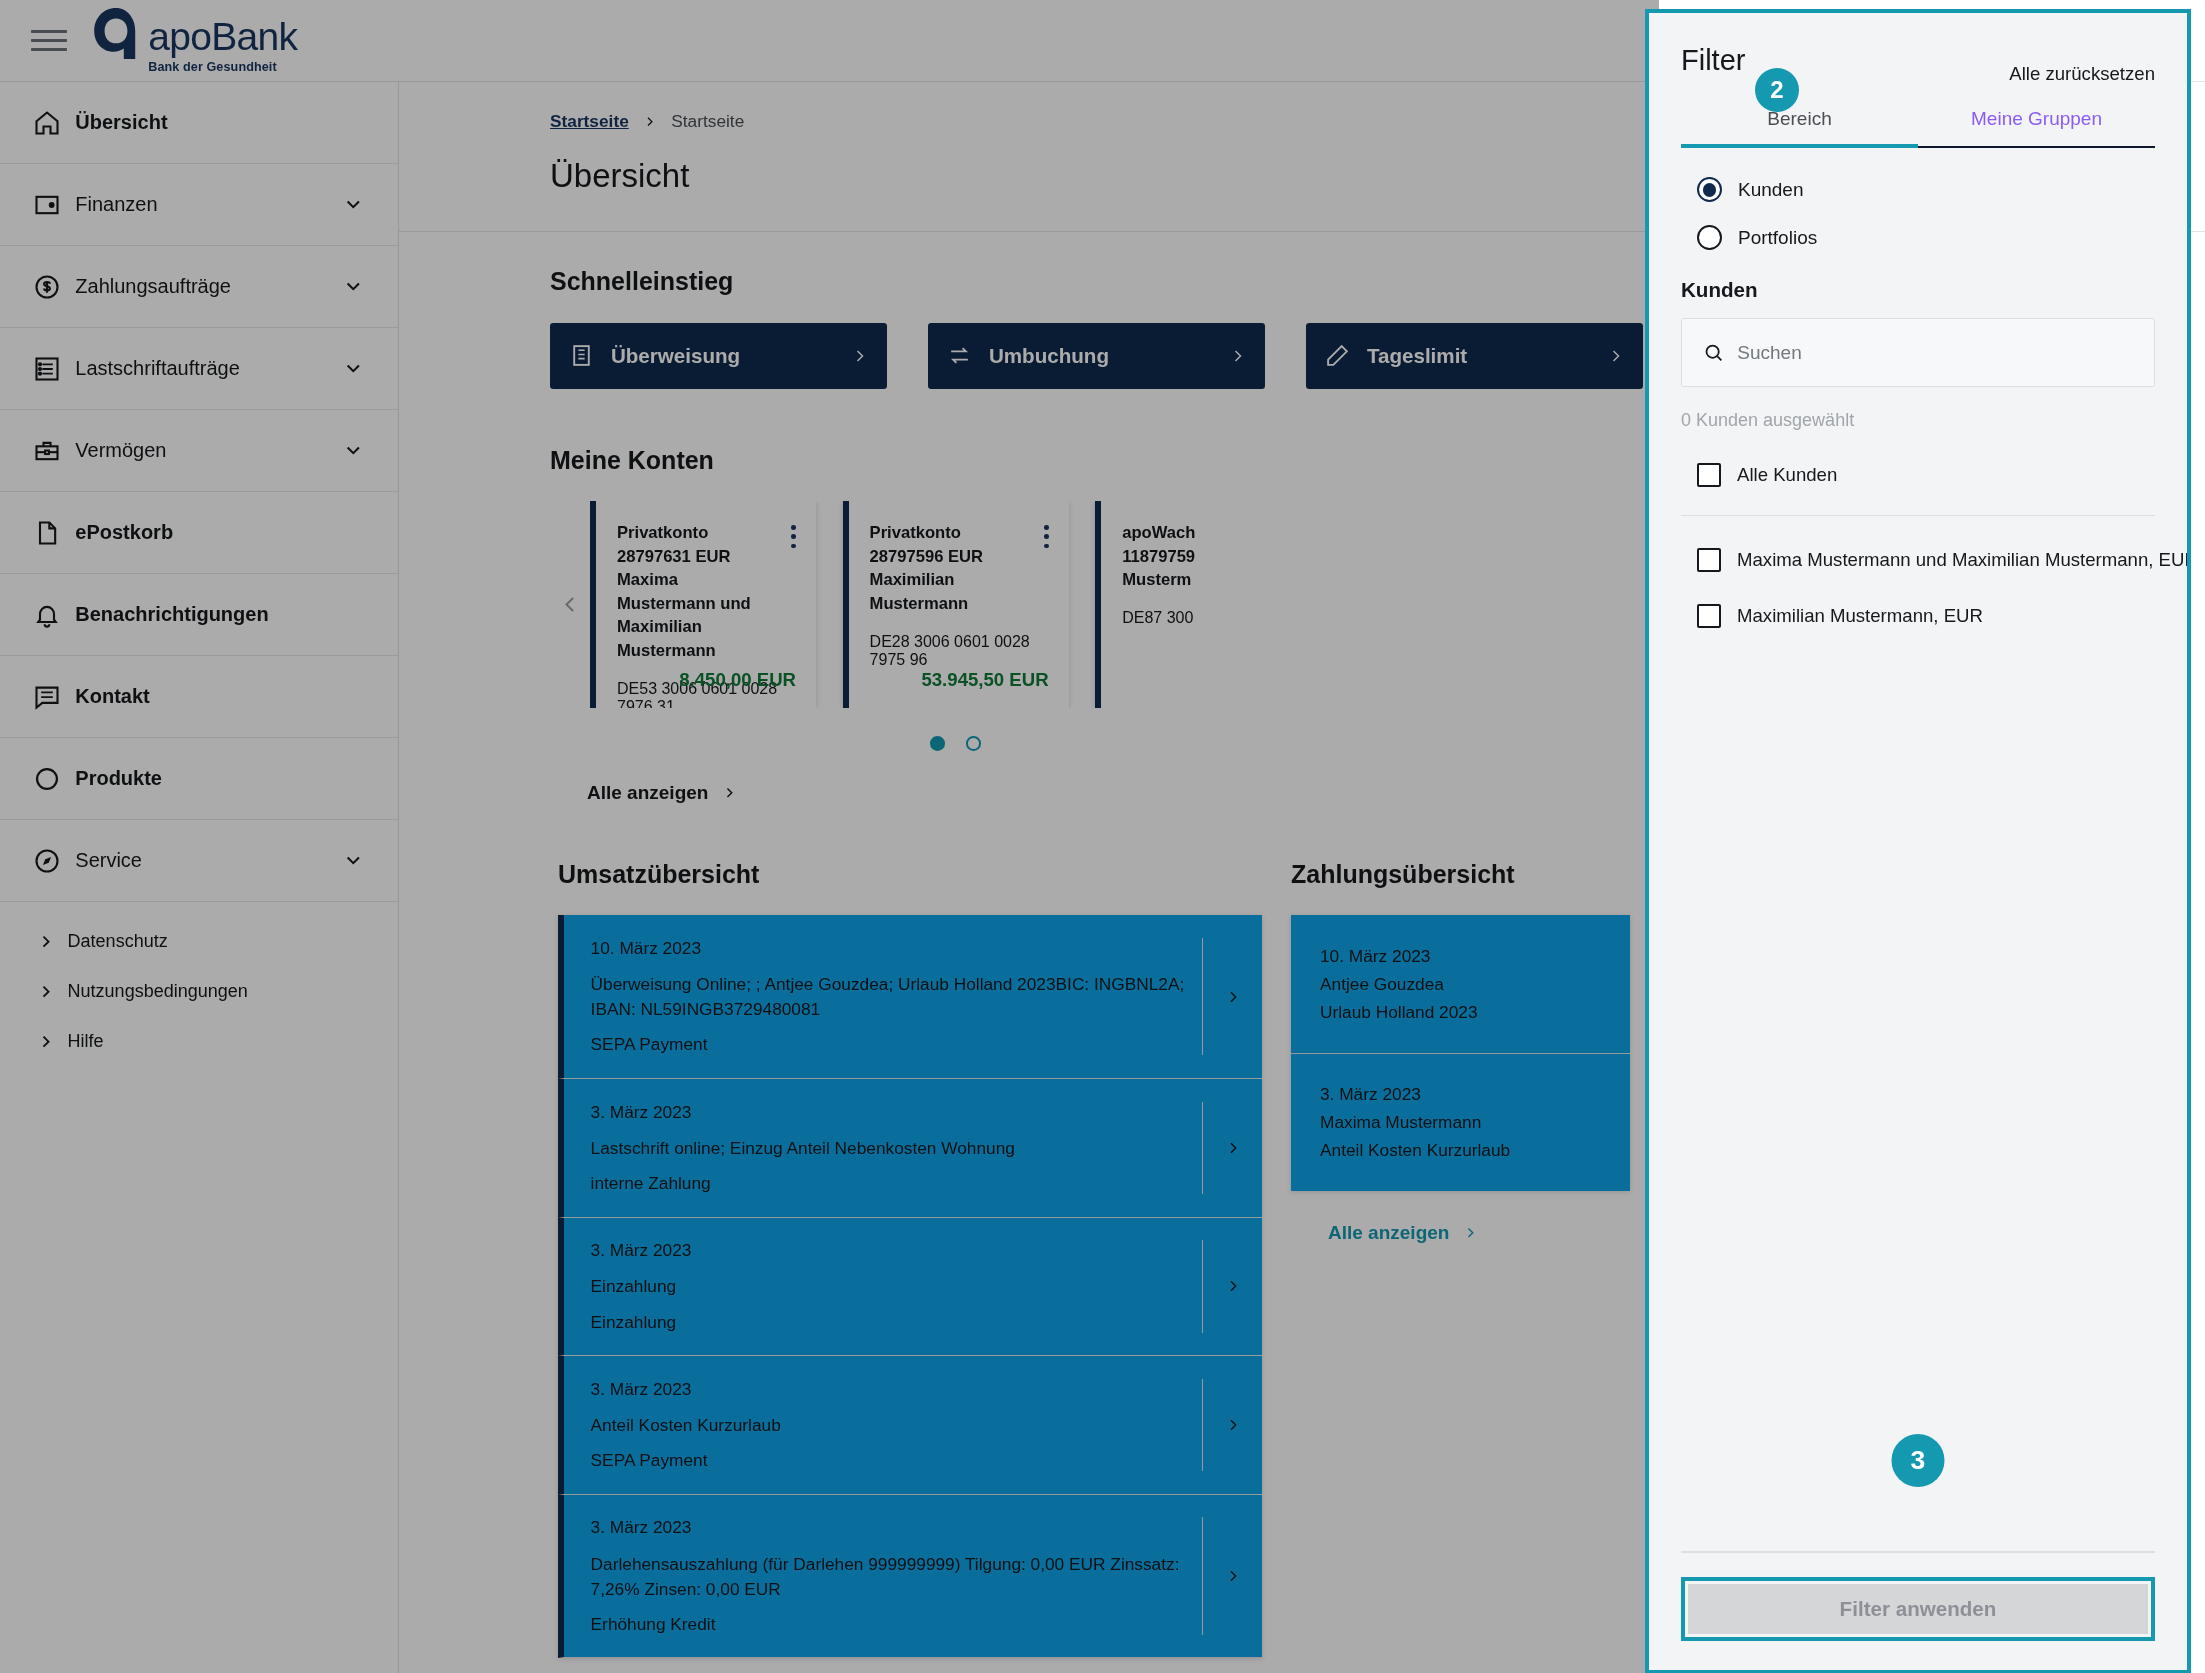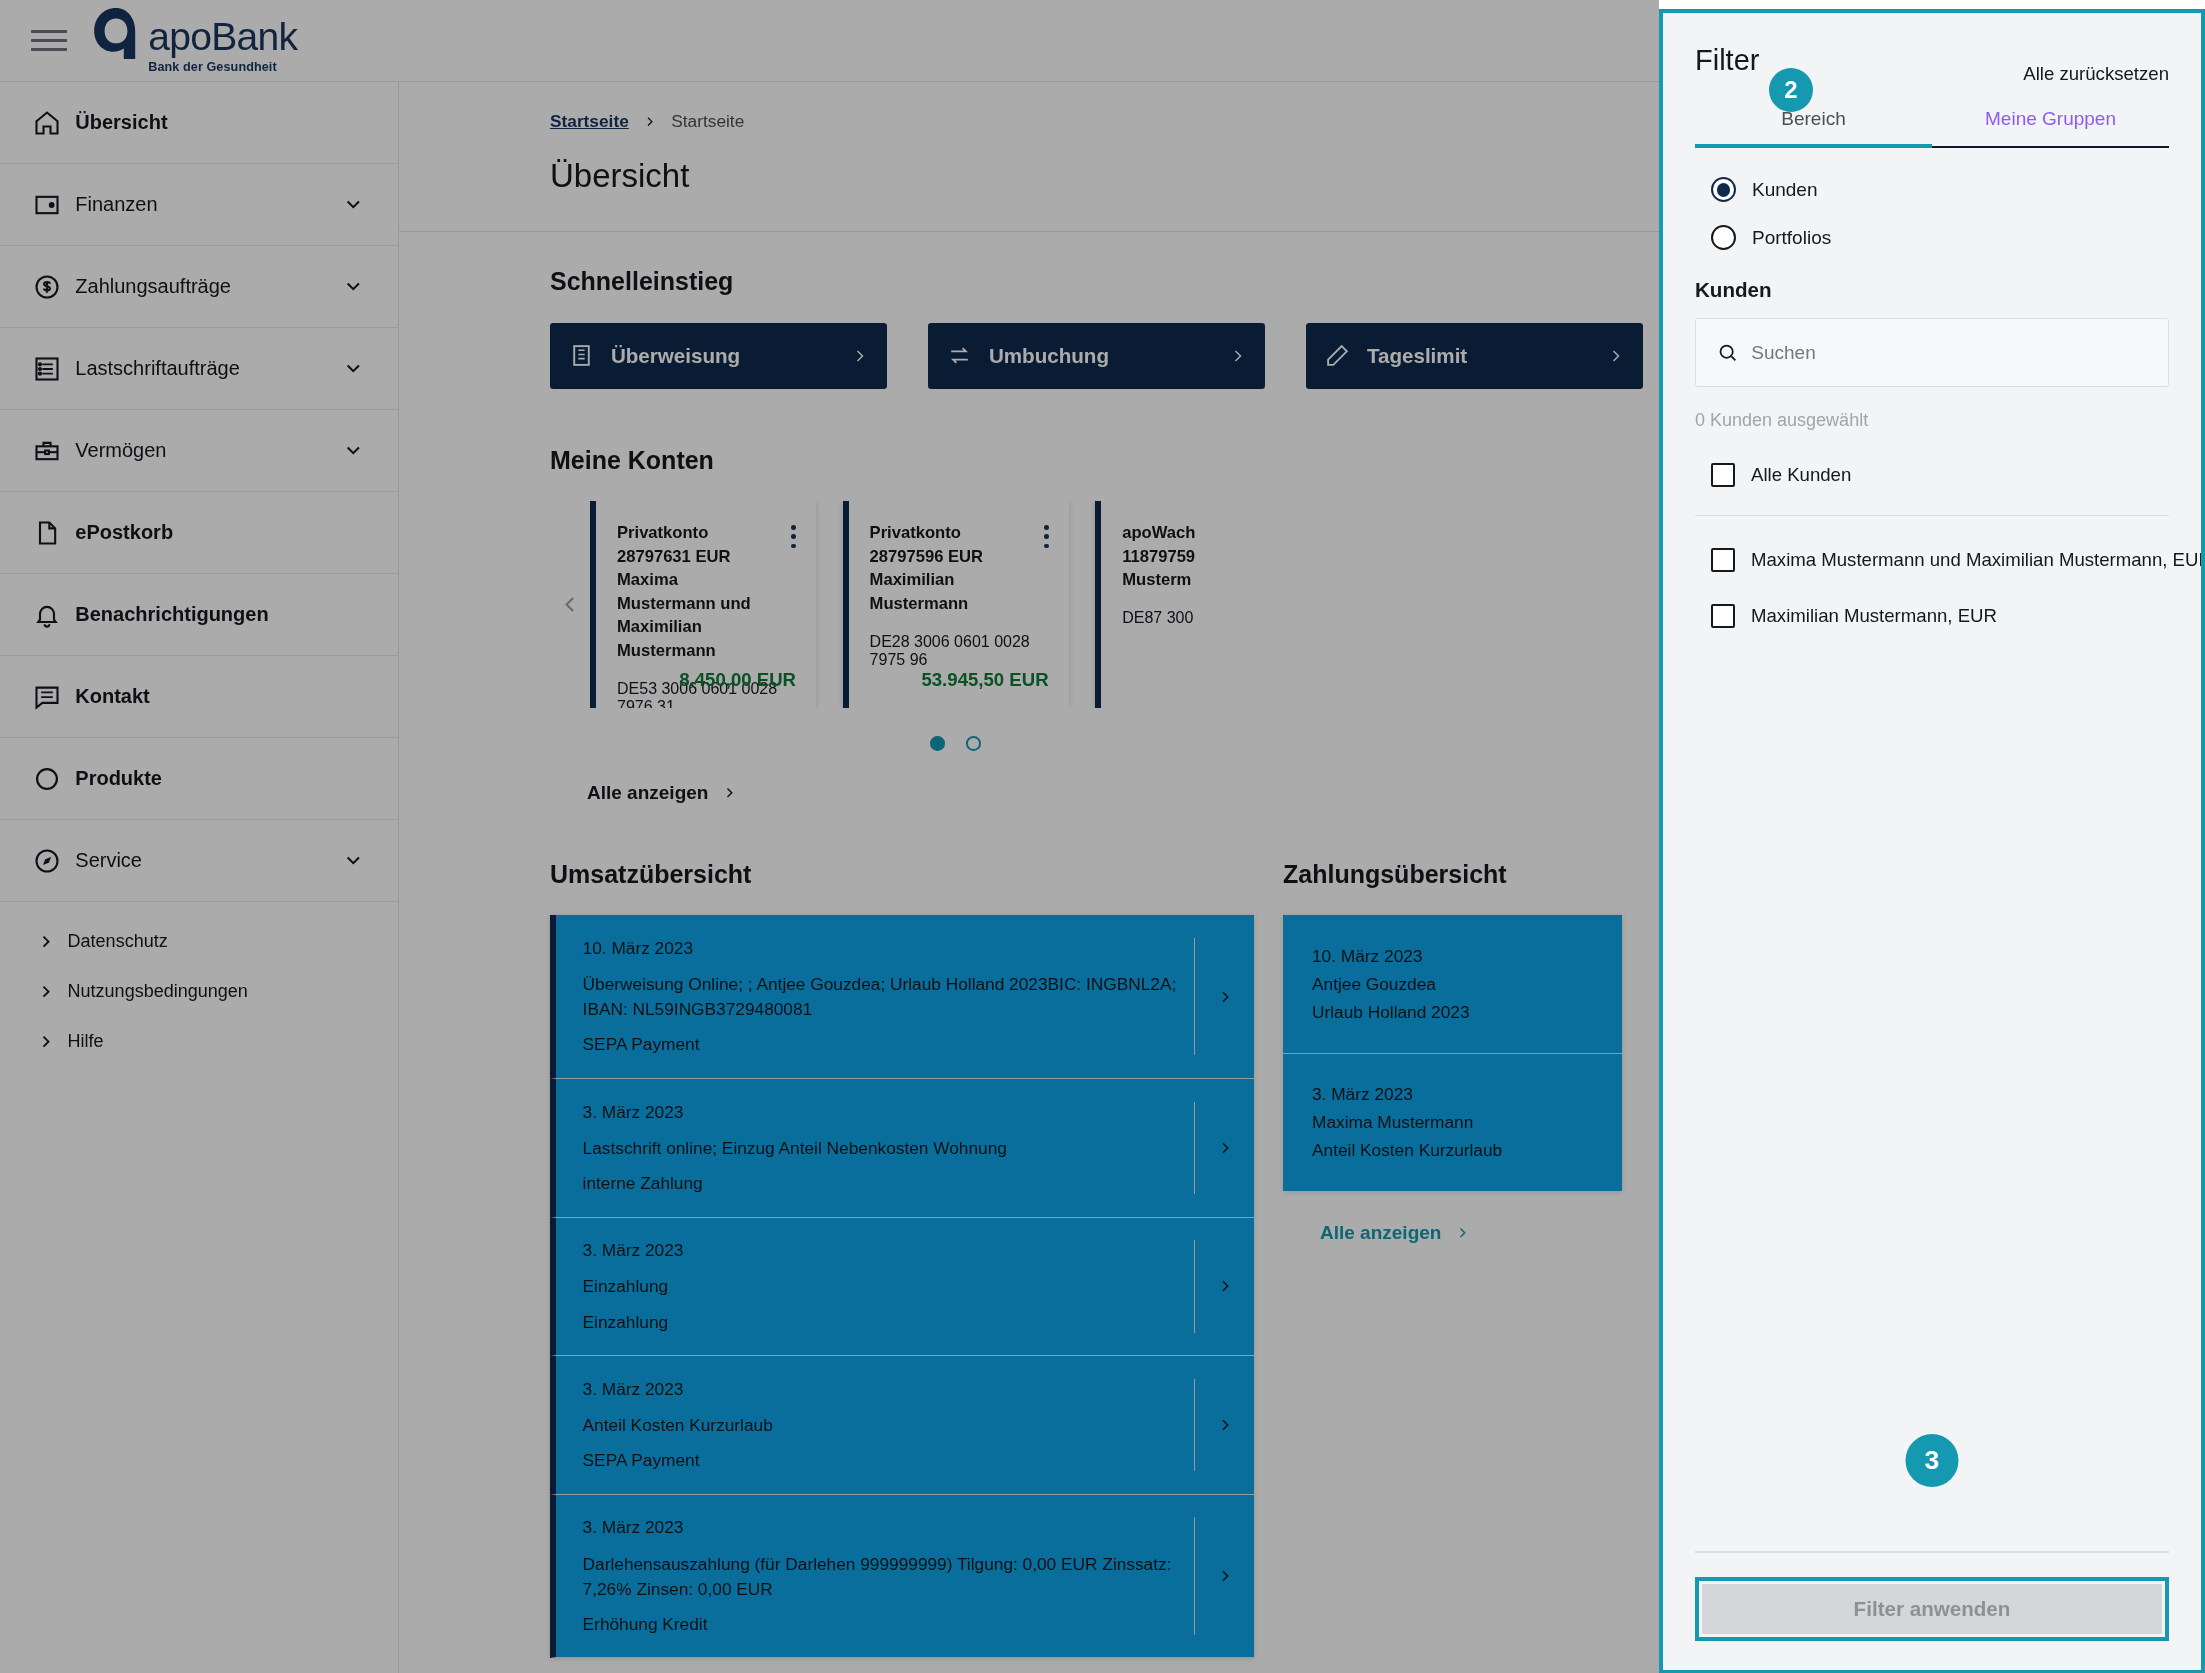--- a/index.html
+++ b/index.html
@@ -80,21 +80,21 @@
   .dot { width: 14.6px; height: 14.6px; border-radius: 50%; border: 2px solid #1499b0; cursor: pointer; }
   .dot.on { background: #1499b0; }
 
   .show-all { display: flex; align-items: center; gap: 13.3px; cursor: pointer;
               margin: 31px 0 0 37px; }
   .show-all span { font-size: 19px; font-weight: bold; color: #1499b0; }
   .show-all svg { width: 14.6px; height: 17.3px; }
   .show-all.dark span { color: #15181c; }
 
   .cols { display: flex; gap: 29px; margin-top: 56px; }
-  .col-umsatz { width: 704px; flex: 0 0 704px; }
+  .col-umsatz { width: 704px; flex: 0 0 704px; margin-left: 8px; }
   .col-zahl { width: 339px; flex: 0 0 339px; }
   .list-card { background: #0ea5e9; box-shadow: 0 1.3px 5.3px rgba(0,0,0,.14); }
   .tx { display: flex; align-items: center; border-left: 6.6px solid #102a4e;
         border-bottom: 0.7px solid #e2e4e6; padding: 22.6px 0 22.6px 26.6px; cursor: pointer; }
   .tx-body { flex: 1; }
   .tx-date { font-size: 17.3px; color: #15181c; margin-bottom: 13.3px; }
   .tx-desc { font-size: 17.3px; color: #15181c; line-height: 1.45; }
   .tx-sub { font-size: 17.3px; color: #15181c; margin-top: 12px; }
   .tx-arrow { width: 60px; flex: 0 0 60px; display: flex; justify-content: center;
               align-items: center; border-left: 0.7px solid #e2e4e6; align-self: stretch; }
@@ -102,21 +102,21 @@
   .pay { border-bottom: 0.7px solid #e2e4e6; padding: 26.6px 29px; }
   .pay:last-child { border-bottom: none; }
   .pay div { font-size: 17.3px; color: #15181c; line-height: 1.62; }
 
   
   .dim { position: absolute; left: 0; top: 0; width: 1659px; height: 1674px;
          background: rgba(0,0,0,.33); pointer-events: none; }
 
   
   .panel { position: absolute; right: 0; top: 9.3px; width: 2205px; }
-  .panel-box { position: absolute; right: 0; top: 0; width: 546px; height: 1665px;
+  .panel-box { position: absolute; right: 14px; top: 0; width: 546px; height: 1665px;
                background: #f3f4f5; border: 4px solid #1499b0; display: flex; flex-direction: column; }
   .p-head { padding: 31px 32px 0 32px; }
   .p-headrow { display: flex; align-items: flex-start; justify-content: space-between; }
   .p-title { font-size: 29px; color: #15181c; }
   .p-reset { font-size: 18.6px; color: #15181c; cursor: pointer; margin-top: 19px; }
   .p-tabs { display: flex; margin-top: 22.6px; position: relative; }
   .p-tab { flex: 1; text-align: center; font-size: 19px; color: #8b5cf6;
            padding-bottom: 14.6px; border-bottom: 2px solid #0f172a; cursor: pointer; }
   .p-tab.active { color: #4a4f55; border-bottom: 4.6px solid #1499b0; }
   .badge { position: absolute; width: 44px; height: 44px; border-radius: 50%;

